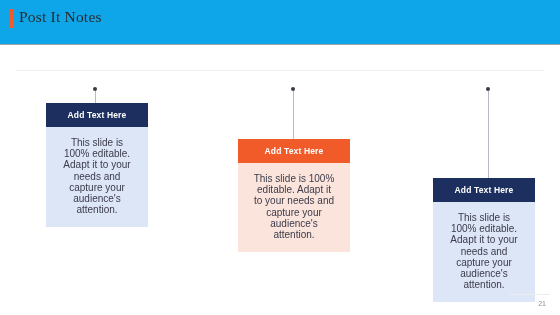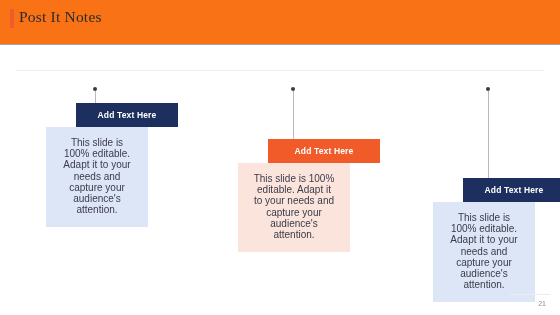--- a/index.html
+++ b/index.html
@@ -18,21 +18,21 @@
     position: absolute;
     inset: 0;
     background: #ffffff;
   }
   
   .header {
     position: absolute;
     left: 0; top: 0;
     width: 560px;
     height: 44px;
-    background: #f97316;
+    background: #0ea5e9;
     border-bottom: 3px solid #a3a3a3;
   }
   .header-accent {
     position: absolute;
     left: 10px;
     top: 9px;
     width: 4px;
     height: 19px;
     background: #f15a29;
   }
@@ -94,21 +94,20 @@
   }
   .note-head {
     box-sizing: border-box;
     width: 100%;
     text-align: center;
     color: #ffffff;
     font-size: 8.5px;
     font-weight: bold;
     letter-spacing: 0.15px;
     padding: 7px 4px 7px 4px;
-    margin-left: 30px;
   }
   .note-body {
     box-sizing: border-box;
     width: 100%;
     text-align: center;
     font-size: 10px;
     line-height: 11.2px;
     color: #3b3b4a;
     padding: 10px 14px 12px 14px;
     white-space: pre-line;

